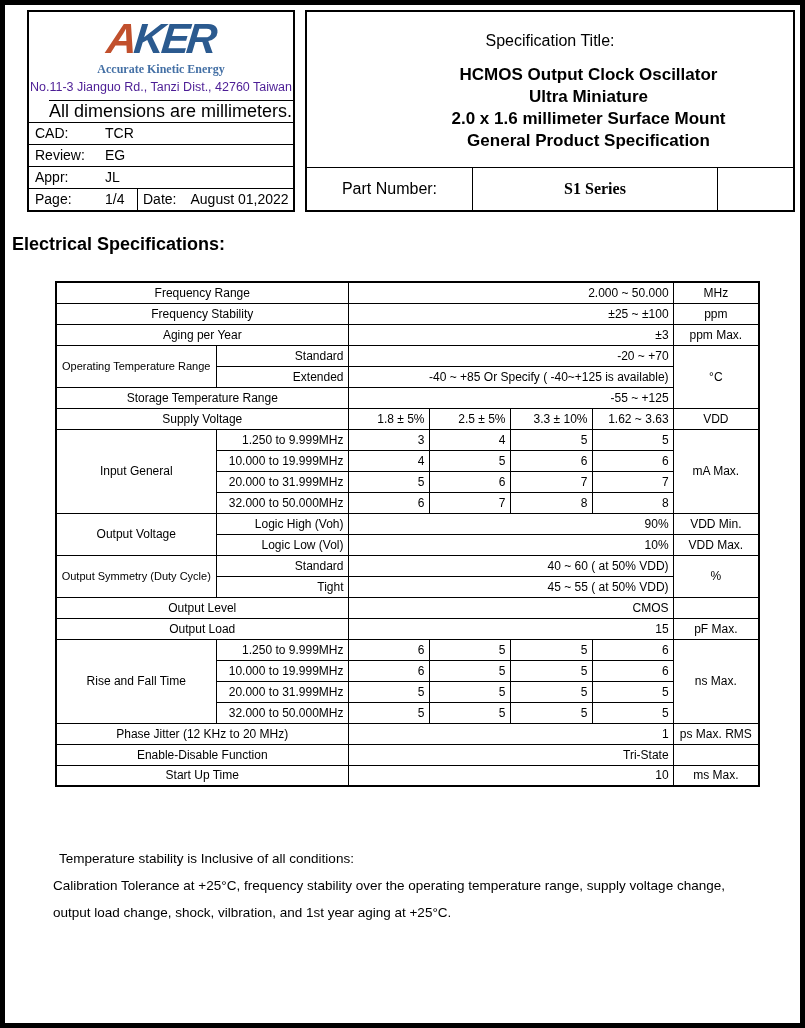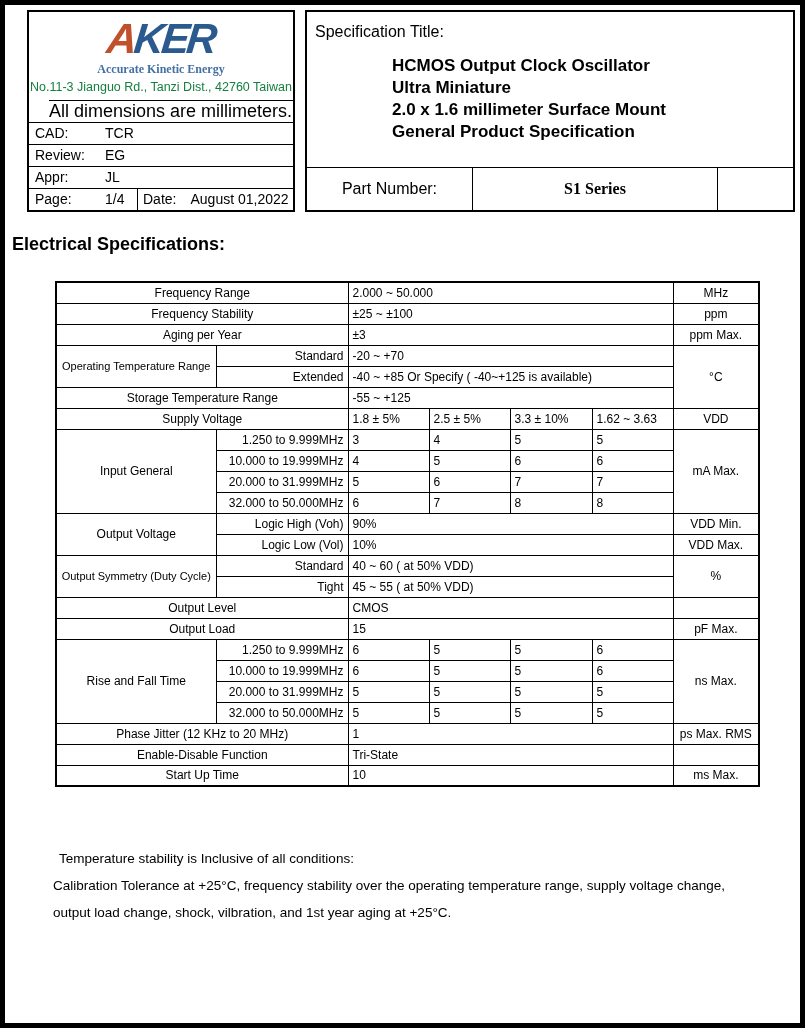--- a/index.html
+++ b/index.html
@@ -15,63 +15,63 @@
     border:2px solid #000; display:flex; flex-direction:column;
   }
   .logo-area { height:92px; display:flex; flex-direction:column; align-items:center; justify-content:flex-start; padding-top:4px; }
   .logo-text {
     font-weight:bold; font-style:italic; font-size:42px; line-height:46px;
     letter-spacing:-3px; transform:skewX(-6deg); white-space:nowrap;
   }
   .logo-a   { color:#c1502d; }
   .logo-ker { color:#2b5a8f; }
   .logo-tagline { font-weight:bold; font-size:12px; color:#4470a5; line-height:15px;font-family:Liberation Serif, serif; }
-  .logo-address { font-size:12.5px; color:#15803d; line-height:16px; margin-top:2px; white-space:nowrap;text-align:center; }
+  .logo-address { font-size:12.5px; color:#4c1d95; line-height:16px; margin-top:2px; white-space:nowrap;text-align:center; }
   .dims-row {
     height:22px; border-top:1px solid #000; text-align:left;
     font-size:18px; line-height:21px;margin-left:20px;
   }
   .meta-row {
     height:22px; border-top:1px solid #000; font-size:14px; line-height:21px;
     display:flex; align-items:center;
   }
   .meta-label { display:inline-block; width:76px; padding-left:6px; }
   .meta-value { display:inline-block; }
   .page-row { display:flex; align-items:stretch; }
   .page-left { width:108px; display:flex; align-items:center; }
   .page-right { flex:1; border-left:1px solid #000; display:flex; align-items:center; }
   .date-label { padding-left:5px; margin-right:14px; }
 
   
   .hdr-right {
     position:absolute; left:300px; top:5px; width:490px; height:202px;
     border:2px solid #000; display:flex; flex-direction:column;
   }
-  .spec-title-area { height:155px; padding:11px 8px; }
+  .spec-title-area { height:155px; padding:20px 8px;text-align:center; }
   .spec-title-label { font-size:16px; }
   .spec-title-lines { margin-top:14px; margin-left:77px; font-size:17px; font-weight:bold; line-height:22px; }
   .part-row { flex:1; border-top:1px solid #000; display:flex; }
   .part-label-cell { width:165px; display:flex; align-items:center; justify-content:center; font-size:16px; }
   .part-value-cell { width:245px; border-left:1px solid #000; display:flex; align-items:center; justify-content:center; font-size:16px; font-weight:bold;font-family:Liberation Serif, serif; }
   .part-empty-cell { flex:1; border-left:1px solid #000; }
 
   
   .section-title { position:absolute; left:7px; top:229px; font-size:18px; font-weight:bold; }
 
   
   .spec-table {
     position:absolute; left:50px; top:276px; width:703px;
     border-collapse:collapse; table-layout:fixed; border:2px solid #000;
     font-size:12px;
   }
   .spec-table td { border:1px solid #000; height:21px; padding:1px 4px; overflow:hidden; white-space:nowrap; }
   .spec-table td.lbl  { text-align:center; }
   .spec-table td.small{ font-size:11px; }
   .spec-table td.sub  { text-align:right; }
-  .spec-table td.ctr  { text-align:left; }
+  .spec-table td.ctr  { text-align:right; }
   .spec-table td.unit { text-align:center;margin-left:16px; }
 
   
   .notes { position:absolute; left:48px; top:840px; width:710px; font-size:13.5px; line-height:27px; }
   .notes .note-line-0 { padding-left:6px; }
 </style>
 </head>
 <body>
 
 <div class="page">

